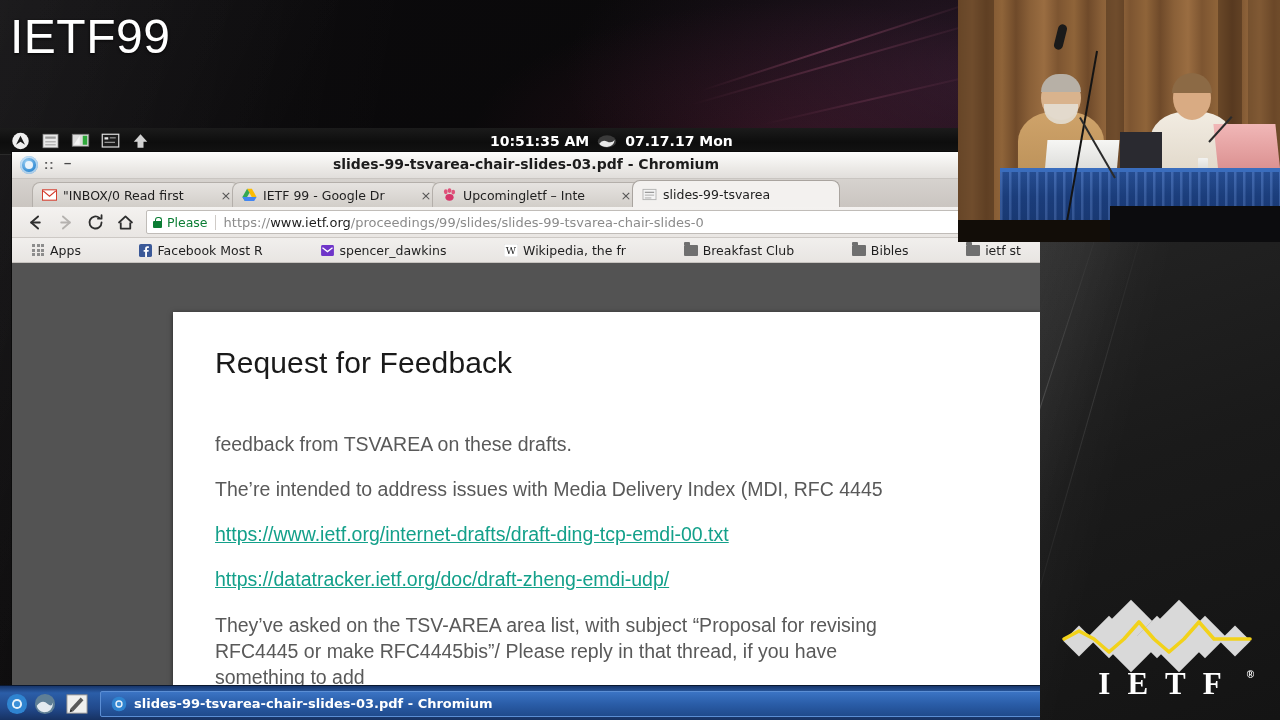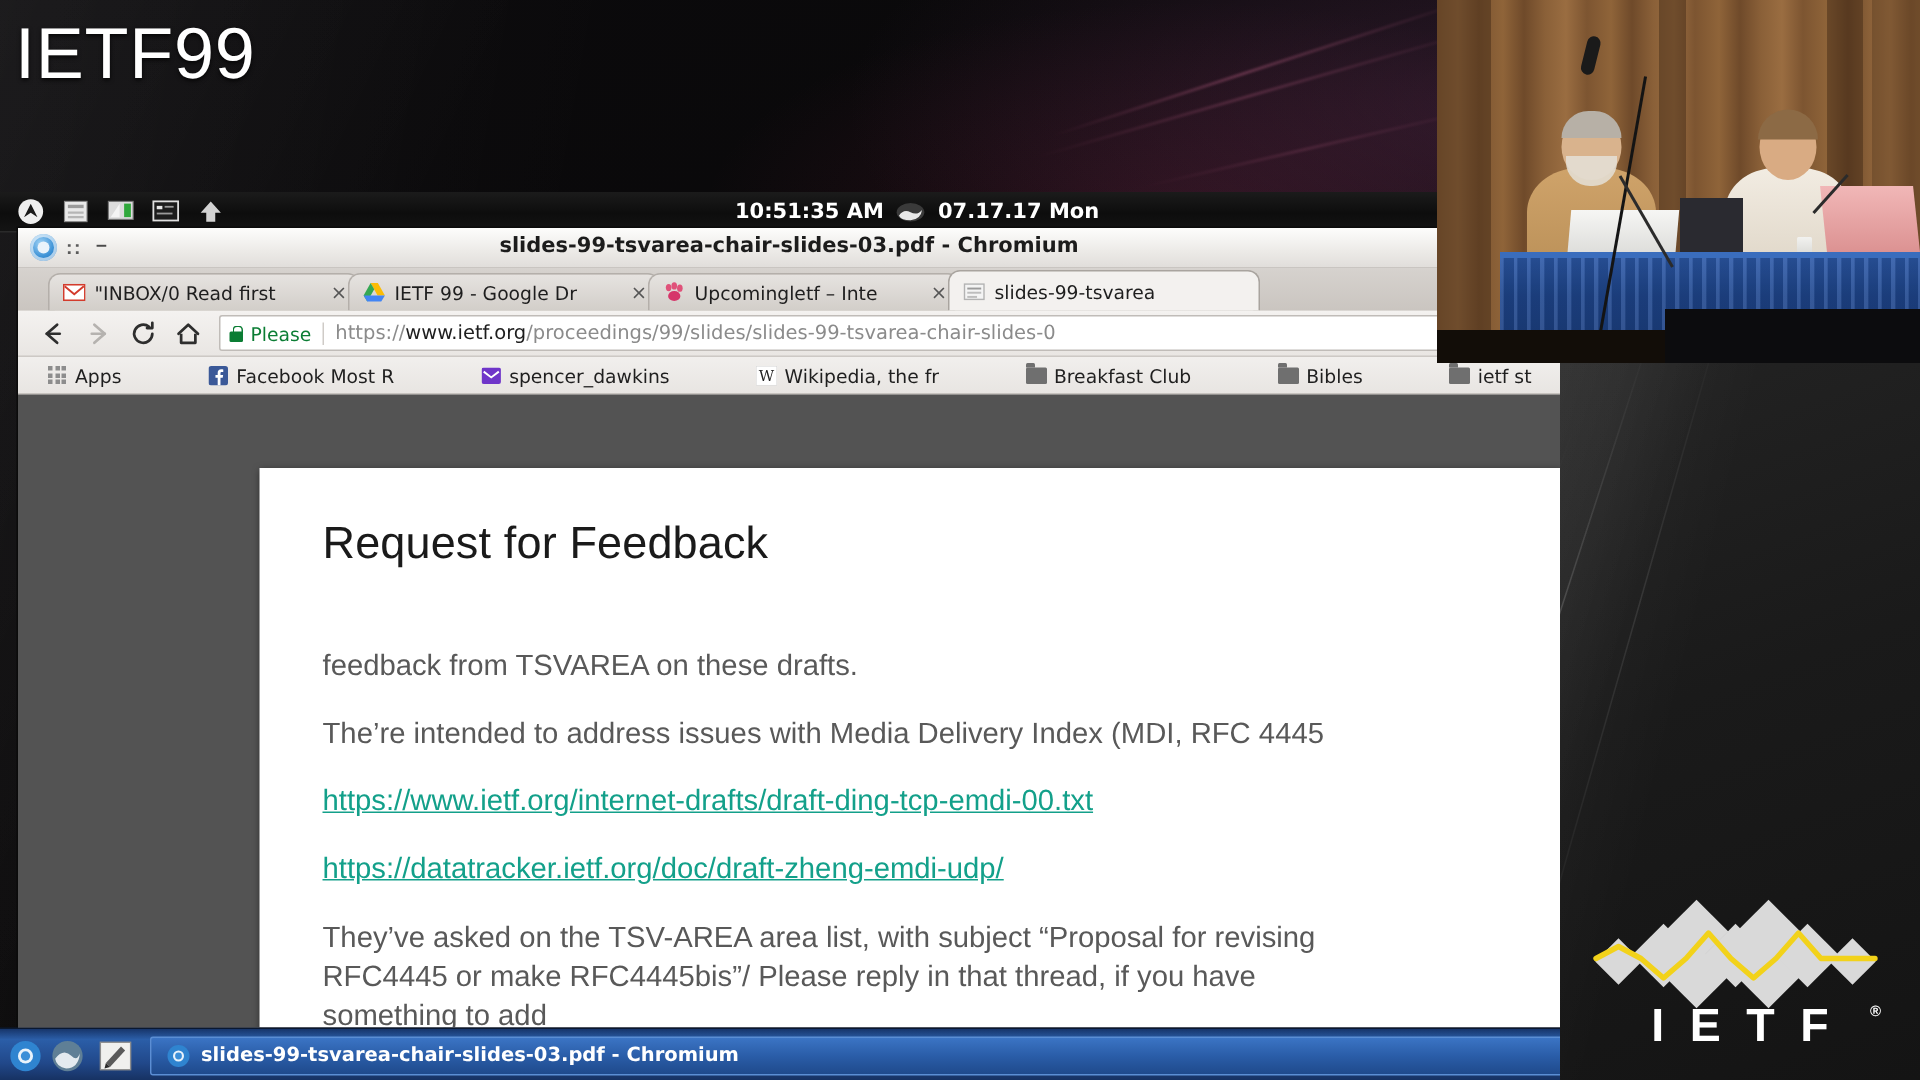--- a/index.html
+++ b/index.html
@@ -267,21 +267,21 @@
   
   .ietf-logo {
     position: absolute; left: 1060px; top: 596px;
     width: 200px; height: 110px;
   }
   .ietf-word {
     position: absolute; left: 0; bottom: 4px; width: 200px;
     text-align: center;
     color: #ffffff; font-size: 31px; font-weight: bold;
     letter-spacing: 17px; text-indent: 17px;
-    font-family: Liberation Sans, sans-serif;
+    font-family: Liberation Serif, serif;
   }
   .ietf-reg {
     position: absolute; right: 6px; bottom: 26px;
     color: #ffffff; font-size: 10px; font-weight: bold;
   }
 
   
   .video {
     position: absolute; left: 958px; top: 0;
     width: 322px; height: 242px;

